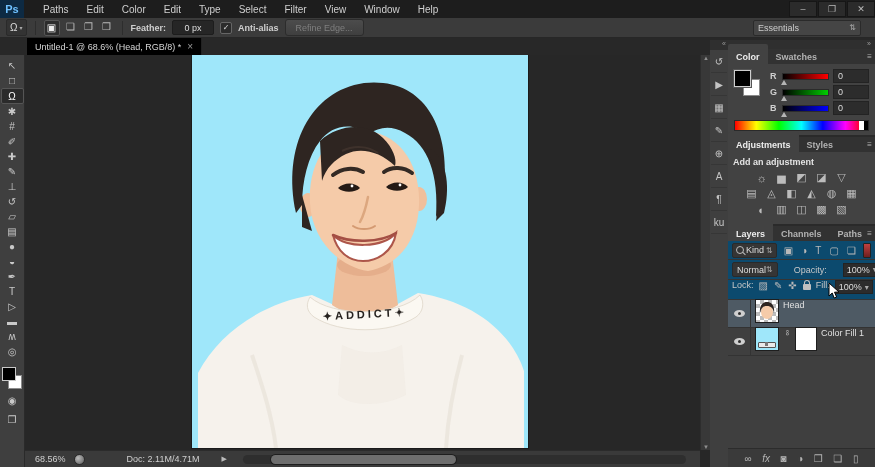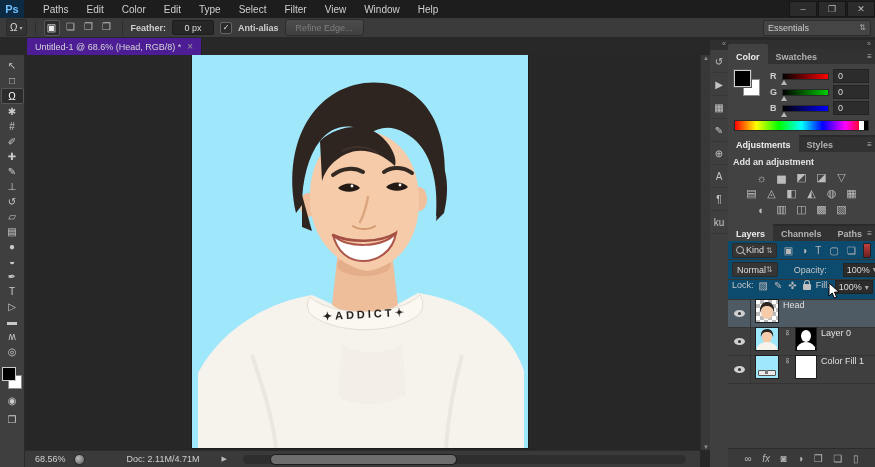--- a/index.html
+++ b/index.html
@@ -27,25 +27,25 @@
   .mode-icons .mode-icon{width:14px;height:14px;display:flex;align-items:center;justify-content:center;
               color:#b9b9b9;font-size:10px}
   .mode-icons .mode-icon.selected{background:#2c2c2c;border:1px solid #555;border-radius:2px;color:#eee}
   .opt-label{color:#cfcfcf;font-weight:bold;font-size:9px}
   .opt-input{background:#262626;border:1px solid #1d1d1d;border-radius:2px;height:13px;width:40px;
              display:flex;align-items:center;justify-content:center;color:#ddd;font-size:9px}
   .checkbox{width:10px;height:10px;background:#2b2b2b;border:1px solid #666;border-radius:2px;
             display:flex;align-items:center;justify-content:center;color:#ddd;font-size:8px}
   .btn-disabled{background:linear-gradient(#4c4c4c,#3f3f3f);border:1px solid #2c2c2c;border-radius:3px;
                 color:#7f7f7f;font-size:9px;padding:1px 10px;height:13px;display:flex;align-items:center}
-  .workspace-select{margin-left:auto;margin-right:4px;background:#454545;border:1px solid #2a2a2a;border-radius:2px;
+  .workspace-select{margin-left:auto;margin-right:14px;background:#454545;border:1px solid #2a2a2a;border-radius:2px;
                     width:98px;height:14px;display:flex;align-items:center;padding:0 4px;justify-content:space-between;color:#ccc;font-size:9px}
   
   #tabbar{position:absolute;left:0;top:38px;width:875px;height:17px;background:#282828;border-bottom:1px solid #1d1d1d}
-  .doc-tab{position:absolute;left:27px;top:0;height:17px;background:#4c1d95;border-right:1px solid #222;
+  .doc-tab{position:absolute;left:27px;top:0;height:17px;background:#000000;border-right:1px solid #222;
            display:flex;align-items:center;gap:6px;padding:0 8px;color:#d6d6d6;font-size:9px}
   .tab-close{color:#999;font-size:10px}
   
   #toolbar{position:absolute;left:0;top:55px;width:25px;height:412px;background:#3f3f3f;
            border-right:1px solid #2a2a2a;display:flex;flex-direction:column;align-items:center;padding-top:3px;box-sizing:border-box}
   #toolbar .tool{width:21px;height:15px;display:flex;align-items:center;justify-content:center;
                  color:#c9c9c9;font-size:10px;line-height:15px}
   #toolbar .tool.selected{background:#2b2b2b;border:1px solid #555;border-radius:2px;color:#fff;height:14px}
   .swatch-widget{margin-top:8px;position:relative;width:20px;height:22px}
   .fg-swatch{position:absolute;left:0;top:0;width:12px;height:12px;background:#000;border:1px solid #c9c9c9;z-index:2}
@@ -446,42 +446,20 @@
           </span>
         <span class="thumb checker">
           <svg width="22" height="22" viewBox="0 0 22 22">
             <ellipse cx="11" cy="12" rx="6" ry="7" fill="#f5cba9"></ellipse>
             <path d="M4,13 C3,5 7,2 11,2 C15,2 19,5 18,13 C17,8 15,6 11,6 C7,6 5,8 4,13 Z" fill="#2e2521"></path>
           </svg>
         </span>
         <span class="layer-name">Head</span>
       </div>
 
-      <div class="layer-row">
-        <span class="eye-cell">
-            <span class="eye"></span>
-          </span>
-        <span class="thumb">
-          <svg width="22" height="22" viewBox="0 0 22 22">
-            <rect width="22" height="22" fill="#9fe7fa"></rect>
-            <ellipse cx="11" cy="9" rx="5" ry="6" fill="#f5cba9"></ellipse>
-            <path d="M5,9 C4,3 8,1 11,1 C14,1 18,3 17,9 C16,5 14,4 11,4 C8,4 6,5 5,9 Z" fill="#2e2521"></path>
-            <path d="M1,22 L1,19 C4,15 8,14 11,14 C14,14 18,15 21,19 L21,22 Z" fill="#f6f2ec"></path>
-          </svg>
-        </span>
-        <span class="chain">∞</span>
-        <span class="mask dark">
-          <svg width="20" height="22" viewBox="0 0 20 22">
-            <rect width="20" height="22" fill="#000"></rect>
-            <ellipse cx="10" cy="8" rx="5" ry="6" fill="#fff"></ellipse>
-            <path d="M1,22 L1,19 C4,15 7,14 10,14 C13,14 16,15 19,19 L19,22 Z" fill="#fff"></path>
-          </svg>
-        </span>
-        <span class="layer-name">Layer 0</span>
-      </div>
 
       <div class="layer-row">
         <span class="eye-cell">
             <span class="eye"></span>
           </span>
         <span class="thumb fill">
           <span class="fill-indicator"></span>
         </span>
         <span class="chain">∞</span>
         <span class="mask"></span>

